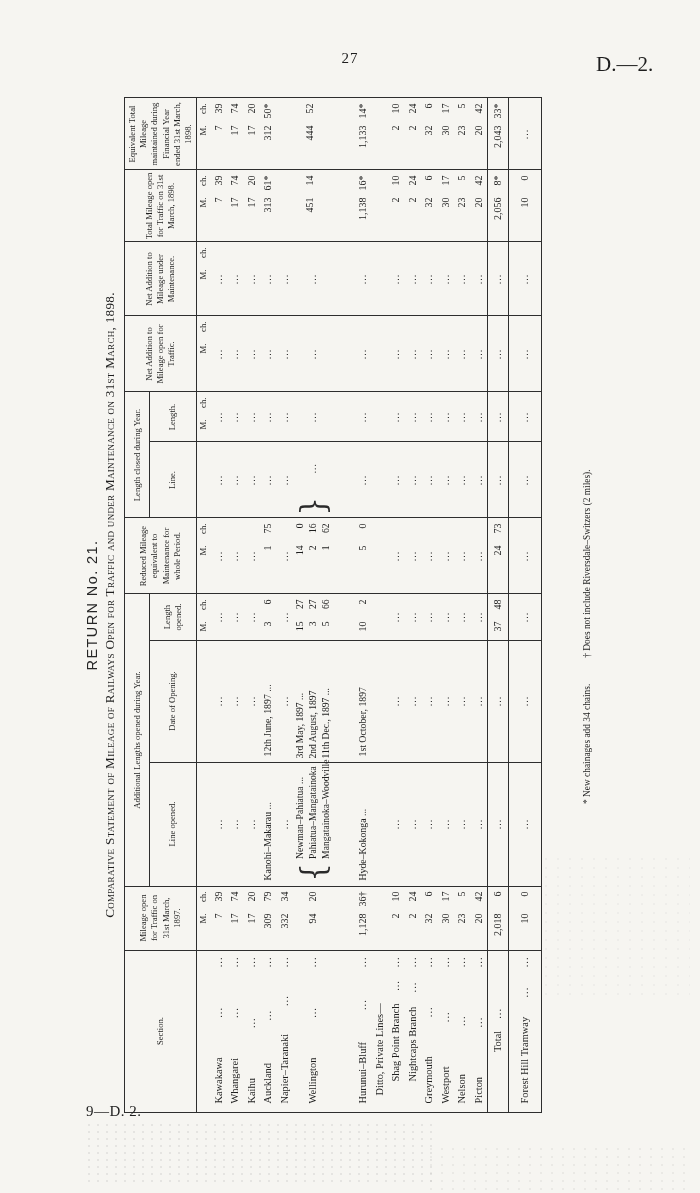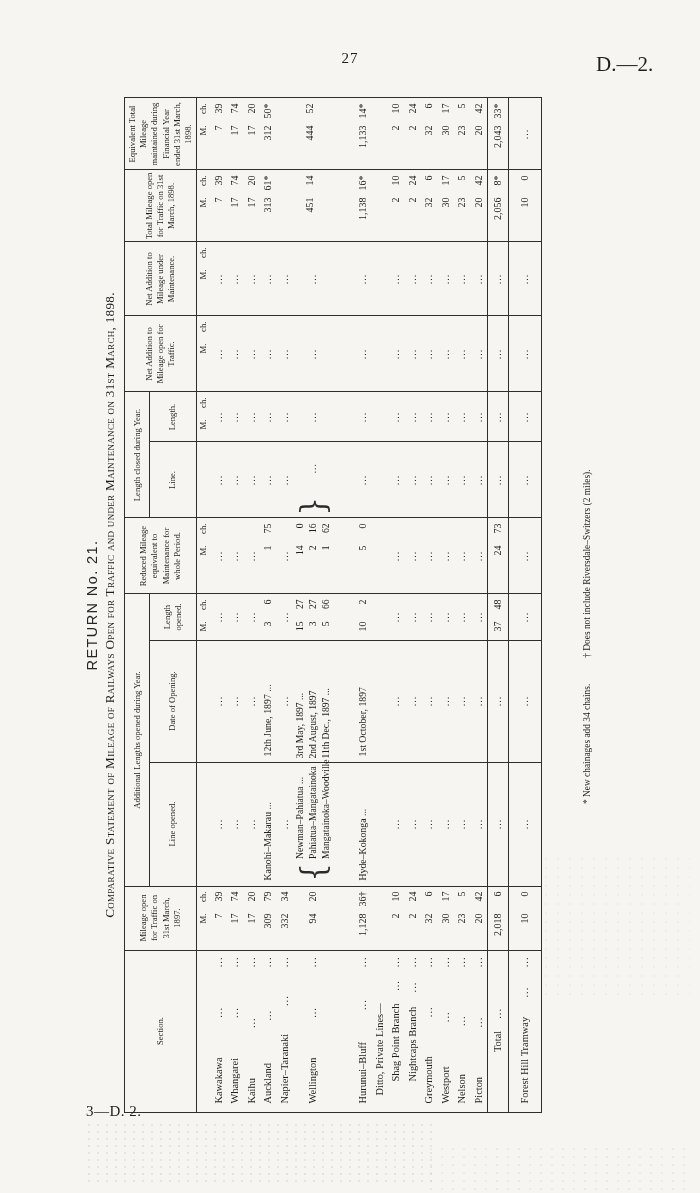--- a/index.html
+++ b/index.html
@@ -800,18 +800,18 @@
           </tr>
         </tbody>
     </table>
 
     <div class="fnotes">
       <span>* New chainages add 34 chains.</span>
       <span>† Does not include Riversdale–Switzers (2 miles).</span>
     </div>
   </div>
 
-  <div class="imprint">3—D. 2.</div>
+  <div class="imprint">9—D. 2.</div>
 
   <div class="noise na"></div>
   <div class="noise nb"></div>
   <div class="noise nc"></div>
 </div>
 
 </body></html>

